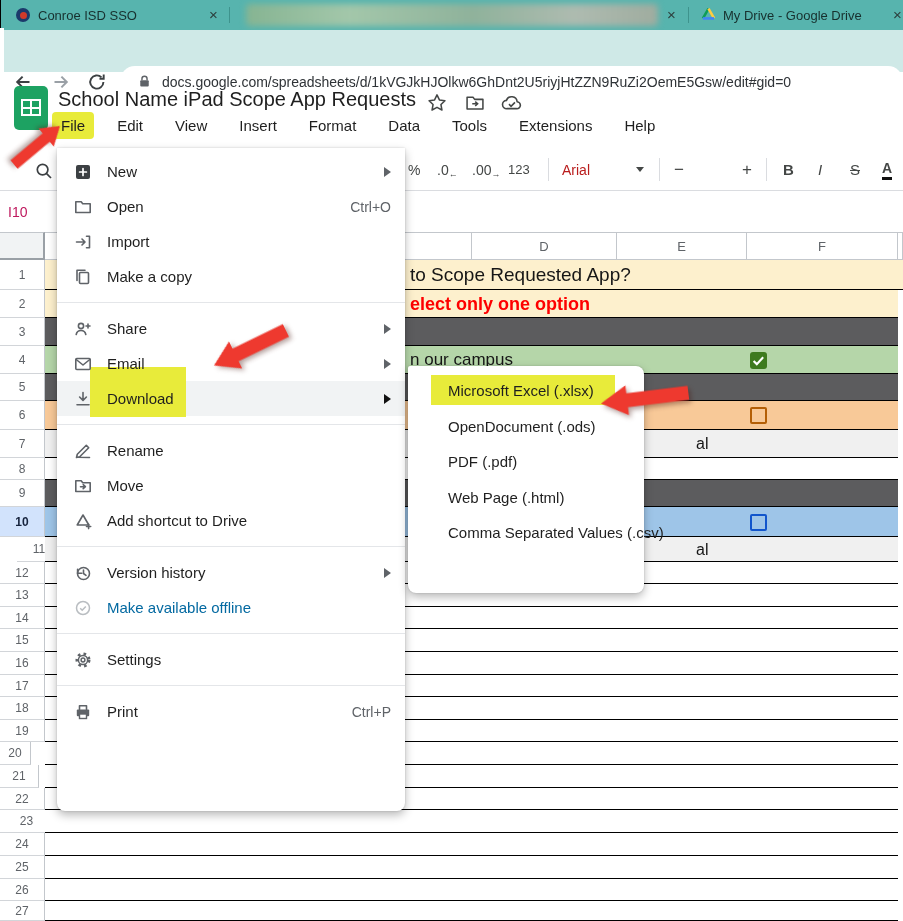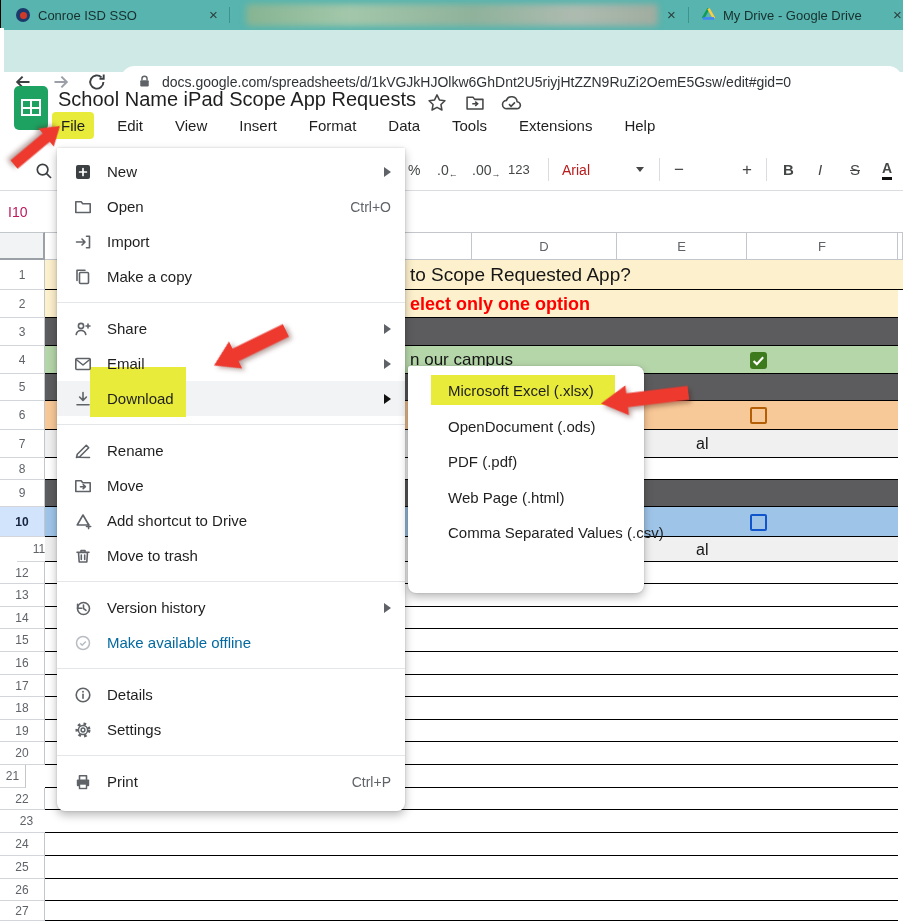--- a/index.html
+++ b/index.html
@@ -254,23 +254,23 @@
     <div class="rowhead" style="left: 0px; top: 629px; width: 45px; height: 23px;">15</div>
     <div class="band" style="left: 45px; top: 629px; width: 853px; height: 23px; background: rgb(255, 255, 255);"></div>
     <div class="rowhead" style="left: 0px; top: 652px; width: 45px; height: 23px;">16</div>
     <div class="band" style="left: 45px; top: 652px; width: 853px; height: 23px; background: rgb(255, 255, 255);"></div>
     <div class="rowhead" style="left: 0px; top: 675px; width: 45px; height: 22px;">17</div>
     <div class="band" style="left: 45px; top: 675px; width: 853px; height: 22px; background: rgb(255, 255, 255);"></div>
     <div class="rowhead" style="left: 0px; top: 697px; width: 45px; height: 23px;">18</div>
     <div class="band" style="left: 45px; top: 697px; width: 853px; height: 23px; background: rgb(255, 255, 255);"></div>
     <div class="rowhead" style="left: 0px; top: 720px; width: 45px; height: 22px;">19</div>
     <div class="band" style="left: 45px; top: 720px; width: 853px; height: 22px; background: rgb(255, 255, 255);"></div>
-    <div class="rowhead" style="left: 0px; top: 742px; width: 45px; height: 23px;">20</div>
+    <div class="rowhead" style="left: 0px; top: 742px; width: 31px; height: 23px;">20</div>
     <div class="band" style="left: 45px; top: 742px; width: 853px; height: 23px; background: rgb(255, 255, 255);"></div>
-    <div class="rowhead" style="left: 0px; top: 765px; width: 26px; height: 23px;">21</div>
+    <div class="rowhead" style="left: 0px; top: 765px; width: 39px; height: 23px;">21</div>
     <div class="band" style="left: 45px; top: 765px; width: 853px; height: 23px; background: rgb(255, 255, 255);"></div>
     <div class="rowhead" style="left: 0px; top: 788px; width: 45px; height: 22px;">22</div>
     <div class="band" style="left: 45px; top: 788px; width: 853px; height: 22px; background: rgb(255, 255, 255);"></div>
     <div class="rowhead" style="left: 0px; top: 810px; width: 54px; height: 23px;">23</div>
     <div class="band" style="left: 45px; top: 810px; width: 853px; height: 23px; background: rgb(255, 255, 255);"></div>
     <div class="rowhead" style="left: 0px; top: 833px; width: 45px; height: 23px;">24</div>
     <div class="band" style="left: 45px; top: 833px; width: 853px; height: 23px; background: rgb(255, 255, 255);"></div>
     <div class="rowhead" style="left: 0px; top: 856px; width: 45px; height: 23px;">25</div>
     <div class="band" style="left: 45px; top: 856px; width: 853px; height: 23px; background: rgb(255, 255, 255);"></div>
     <div class="rowhead" style="left: 0px; top: 879px; width: 45px; height: 22px;">26</div>
@@ -369,28 +369,20 @@
     </div>
     <div class="fm-item">
       <span class="fm-icon">
         <svg width="20" height="20" viewBox="0 0 20 20">
           <path d="M10 4 15.8 14H4.2z" fill="none" stroke="#5f6368" stroke-width="1.6" stroke-linejoin="round" stroke-linecap="round"></path>
           <path d="M15.6 13.4v4.2M13.5 15.5h4.2" fill="none" stroke="#5f6368" stroke-width="1.6" stroke-linejoin="round" stroke-linecap="round"></path>
         </svg>
       </span>
       <span class="fm-label">Add shortcut to Drive</span>
     </div>
-    <div class="fm-item">
-      <span class="fm-icon">
-        <svg width="20" height="20" viewBox="0 0 20 20">
-          <path d="M5.5 6.5h9l-.7 9.5H6.2zM4 6.3h12M8 6V4.5h4V6M8.3 9v4.5M11.7 9v4.5" fill="none" stroke="#5f6368" stroke-width="1.6" stroke-linejoin="round" stroke-linecap="round"></path>
-        </svg>
-      </span>
-      <span class="fm-label">Move to trash</span>
-    </div>
     <div class="menu-sep"></div>
     <div class="fm-item">
       <span class="fm-icon">
         <svg width="20" height="20" viewBox="0 0 20 20">
           <circle cx="10.5" cy="10.5" r="6" fill="none" stroke="#5f6368" stroke-width="1.6" stroke-linejoin="round" stroke-linecap="round"></circle>
           <path d="M10.5 7v3.5l2.5 1.8M4.6 6.2v4.1h4.1" fill="none" stroke="#5f6368" stroke-width="1.6" stroke-linejoin="round" stroke-linecap="round"></path>
         </svg>
       </span>
       <span class="fm-label">Version history</span>
       <span class="subarrow"></span>
@@ -398,30 +390,20 @@
     <div class="fm-item disabled">
       <span class="fm-icon">
         <svg width="20" height="20" viewBox="0 0 20 20">
           <circle cx="10" cy="10" r="6.5" fill="none" stroke="#b9bdc1" stroke-width="1.5"></circle>
           <path d="M7.2 10.2l2 2 3.6-3.8" fill="none" stroke="#b9bdc1" stroke-width="1.5"></path>
         </svg>
       </span>
       <span class="fm-label">Make available offline</span>
     </div>
     <div class="menu-sep"></div>
-    <div class="fm-item">
-      <span class="fm-icon">
-        <svg width="20" height="20" viewBox="0 0 20 20">
-          <circle cx="10" cy="10" r="6.8" fill="none" stroke="#5f6368" stroke-width="1.6" stroke-linejoin="round" stroke-linecap="round"></circle>
-          <path d="M10 9.2v4" fill="none" stroke="#5f6368" stroke-width="1.6" stroke-linejoin="round" stroke-linecap="round"></path>
-          <circle cx="10" cy="6.8" r=".95" fill="#5f6368"></circle>
-        </svg>
-      </span>
-      <span class="fm-label">Details</span>
-    </div>
     <div class="fm-item">
       <span class="fm-icon">
         <svg width="20" height="20" viewBox="0 0 20 20">
           <circle cx="10" cy="10" r="6.2" fill="none" stroke="#5f6368" stroke-width="2.6" stroke-dasharray="2.6 3.2"></circle>
           <circle cx="10" cy="10" r="4.6" fill="none" stroke="#5f6368" stroke-width="1.5"></circle>
           <circle cx="10" cy="10" r="1.9" fill="none" stroke="#5f6368" stroke-width="1.5"></circle>
         </svg>
       </span>
       <span class="fm-label">Settings</span>
     </div>

